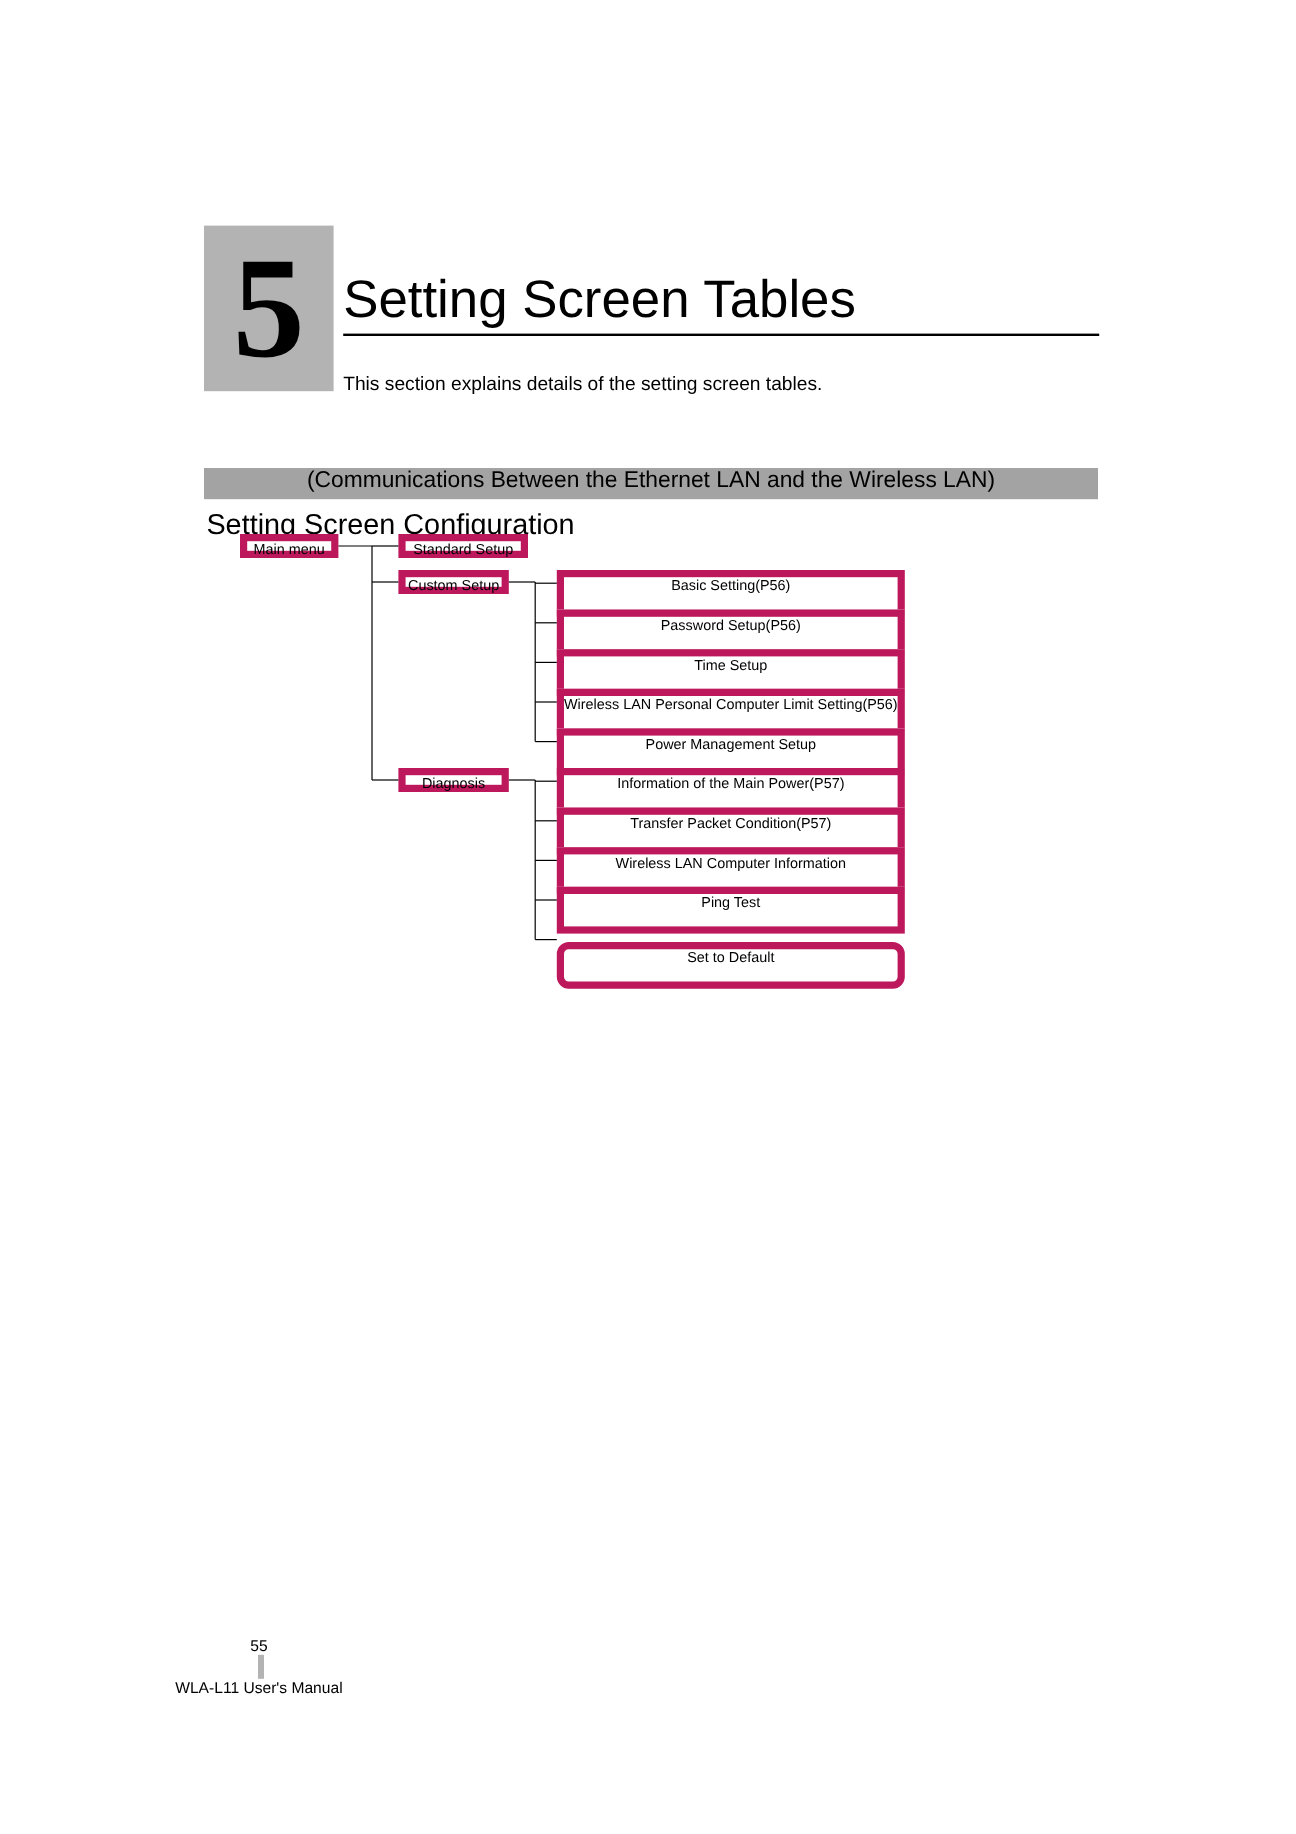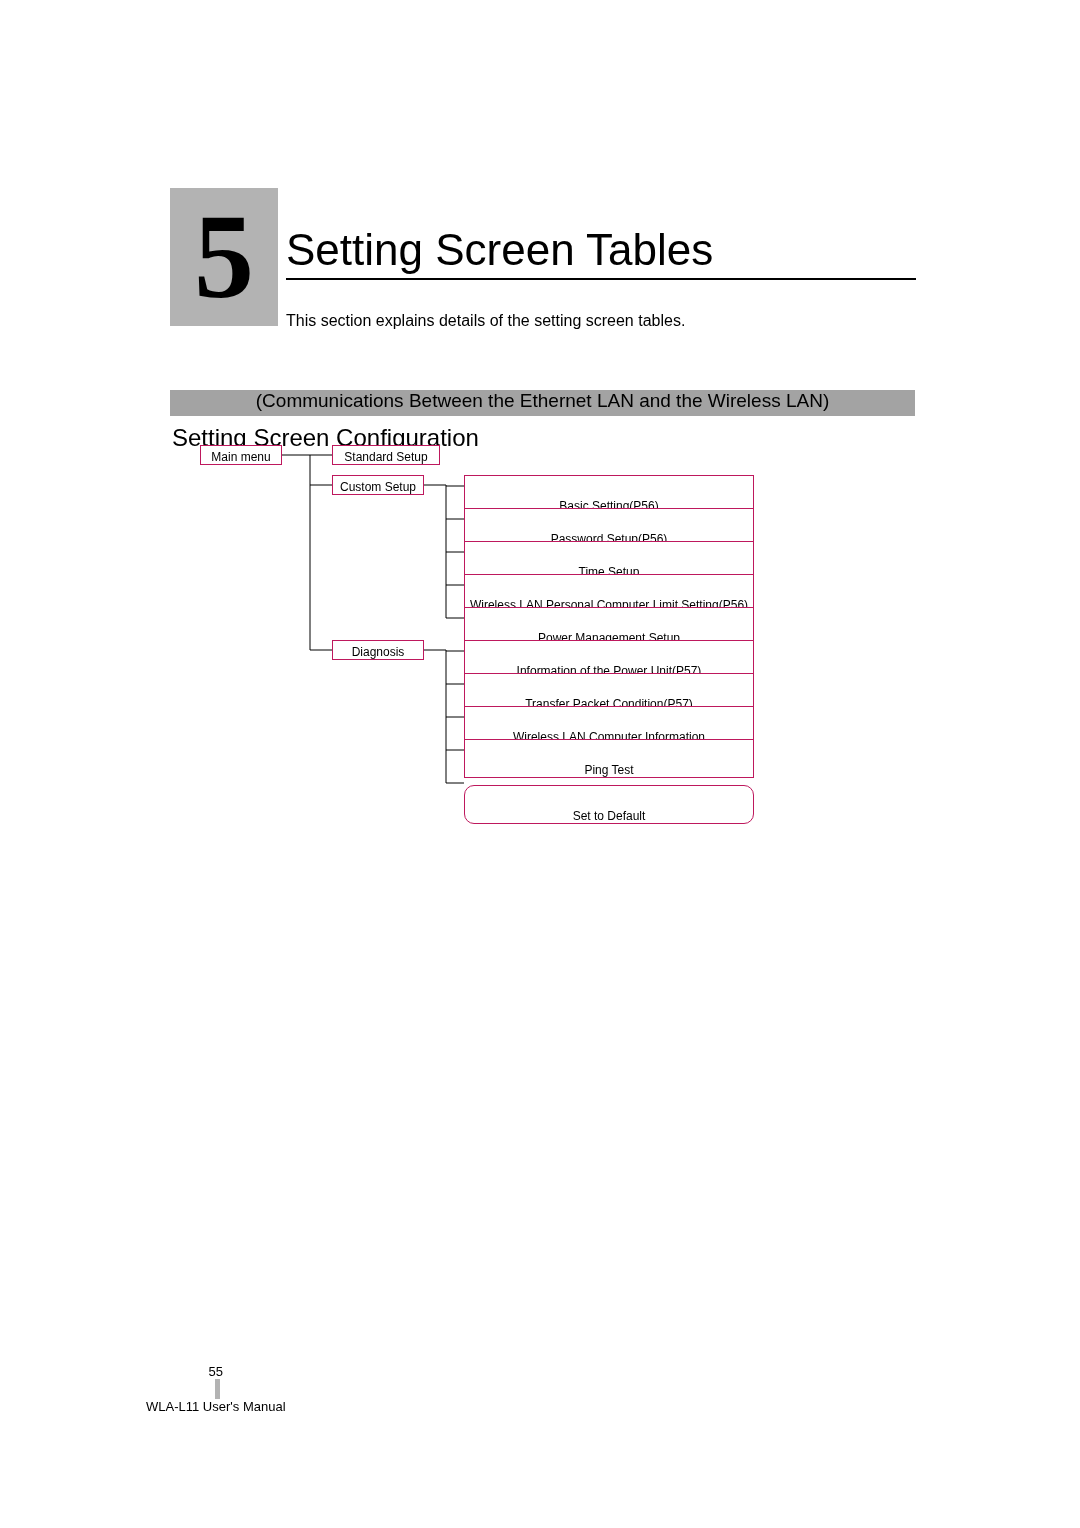--- a/index.html
+++ b/index.html
@@ -93,24 +93,24 @@
   .dg {
     position: absolute;
     left: 170px;
     top: 445px;
     width: 745px;
     height: 360px;
   }
   .dg svg { position: absolute; left: 0; top: 0; pointer-events: none; }
   .box {
     position: absolute;
-    border: 1px solid #be185d;
+    border: 6px solid #be185d;
     background: #fff;
     display: flex;
-    align-items: flex-end;
+    align-items: flex-start;
     justify-content: center;
     font-size: 12px;
     padding: 0 6px;
     white-space: nowrap;
   }
   .box.small { width: 96px; height: 20px; font-size: 12px; }
   .box.wide  { width: 290px; height: 39px; font-size: 12px; }
   
   .footer {
     position: absolute;
@@ -173,21 +173,21 @@
       <span>Time Setup</span>
     </div>
     <div class="box wide" style="left:294px; top:129px;">
       <span>Wireless LAN Personal Computer Limit Setting(P56)</span>
     </div>
     <div class="box wide" style="left:294px; top:162px;">
       <span>Power Management Setup</span>
     </div>
 
     <div class="box wide" style="left:294px; top:195px;">
-      <span>Information of the Power Unit(P57)</span>
+      <span>Information of the Main Power(P57)</span>
     </div>
     <div class="box wide" style="left:294px; top:228px;">
       <span>Transfer Packet Condition(P57)</span>
     </div>
     <div class="box wide" style="left:294px; top:261px;">
       <span>Wireless LAN Computer Information</span>
     </div>
     <div class="box wide" style="left:294px; top:294px;">
       <span>Ping Test</span>
     </div>

